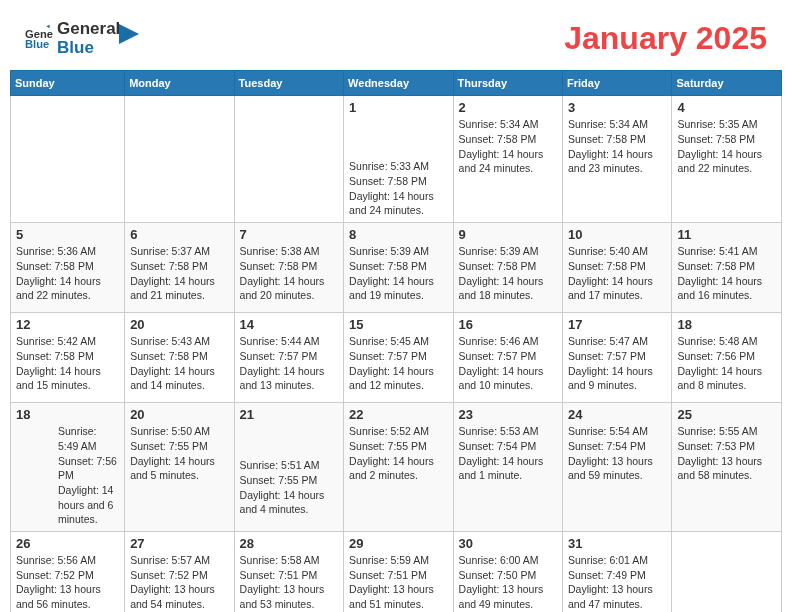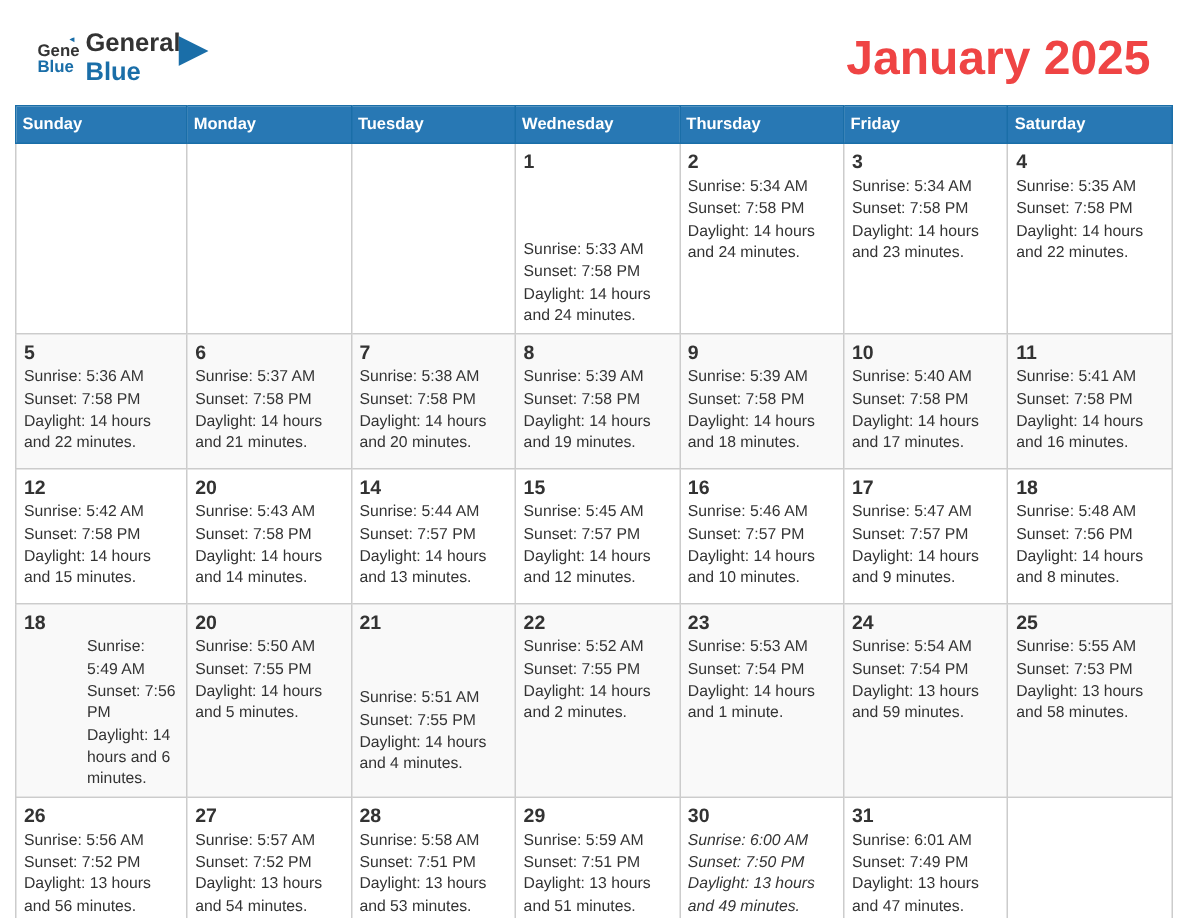--- a/index.html
+++ b/index.html
@@ -298,21 +298,21 @@
 Daylight: 13 hours and 53 minutes.</div>
         </td>
         <td>
           <span class="day-number">29</span>
           <div class="day-info" style="white-space: pre-line;">Sunrise: 5:59 AM
 Sunset: 7:51 PM
 Daylight: 13 hours and 51 minutes.</div>
         </td>
         <td>
           <span class="day-number">30</span>
-          <div class="day-info" style="white-space: pre-line; font-style: italic;">Sunrise: 6:00 AM
+          <div class="day-info" style="white-space: pre-line;">Sunrise: 6:00 AM
 Sunset: 7:50 PM
 Daylight: 13 hours and 49 minutes.</div>
         </td>
         <td>
           <span class="day-number">31</span>
           <div class="day-info" style="white-space: pre-line;">Sunrise: 6:01 AM
 Sunset: 7:49 PM
 Daylight: 13 hours and 47 minutes.</div>
         </td>
         <td class="empty-cell"></td>

